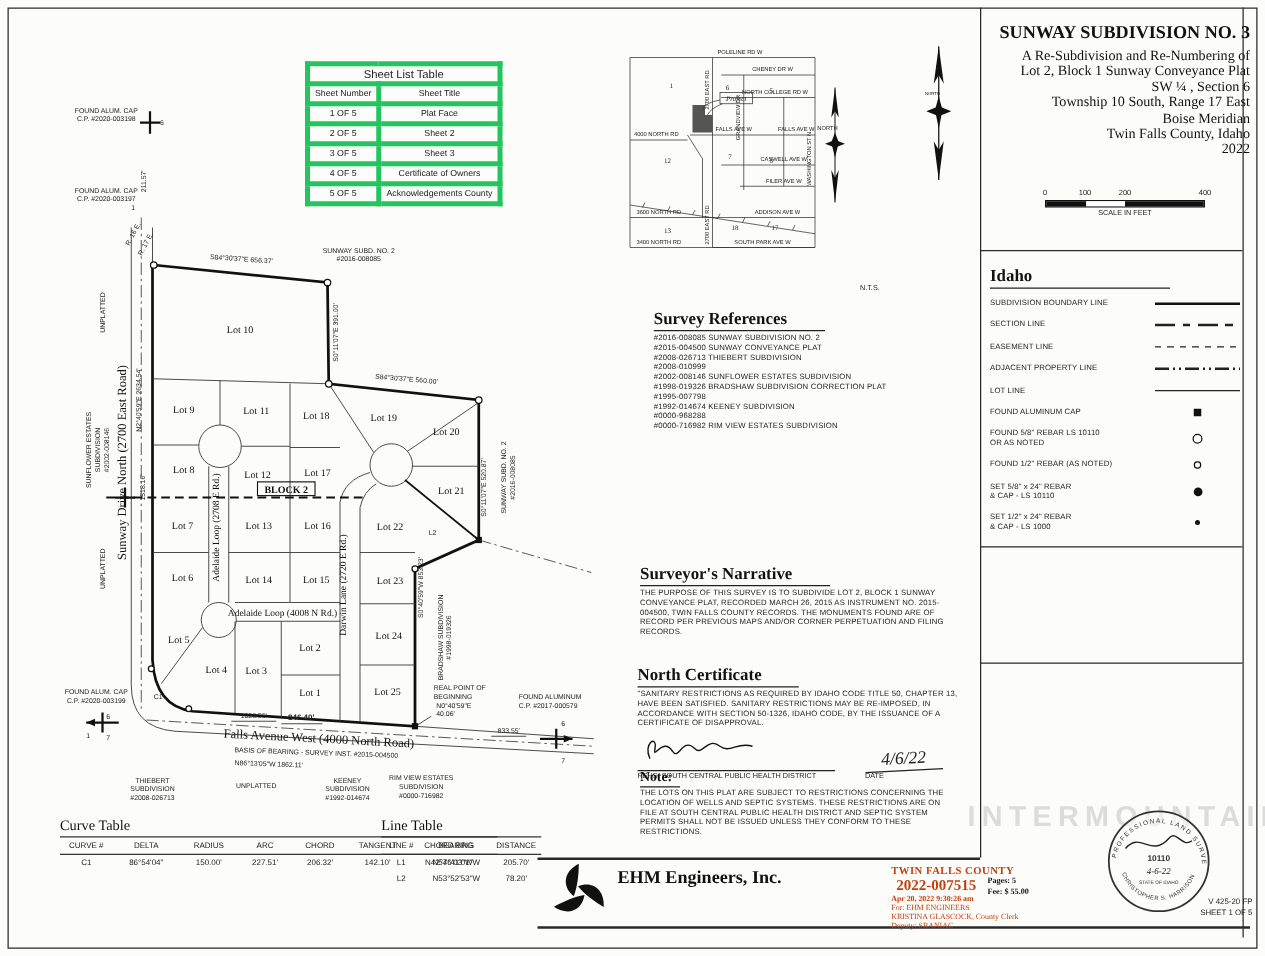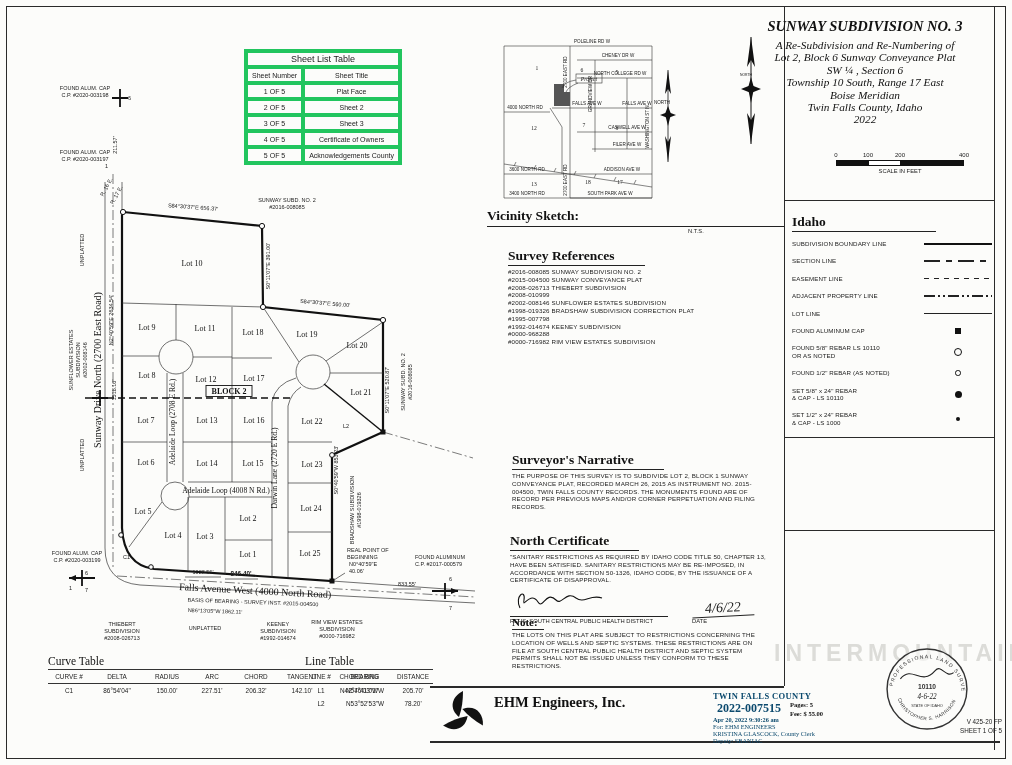--- a/index.html
+++ b/index.html
@@ -14,22 +14,22 @@
   
   .shead{font-family:"Liberation Serif",serif;font-weight:bold;font-size:13.5px;color:#111;
          border-bottom:1.3px solid #222;display:inline-block;padding:0 30px 1px 0;}
   .tech{font-size:6.2px;line-height:7.8px;letter-spacing:.15px;color:#222;}
   .reflist div{white-space:nowrap;}
   .blk{position:absolute;}
   
   .vichead{position:absolute;left:487px;top:206px;width:297px;border-bottom:1.2px solid #222;padding-bottom:2px;}
   .nts{position:absolute;left:688px;top:228px;font-size:5.8px;}
   
-  .titleblock{position:absolute;left:758px;top:18px;width:214px;text-align:center;
-              font-family:"Liberation Serif",serif;color:#111;font-style:italic;}
+  .titleblock{position:absolute;left:786px;top:18px;width:214px;text-align:right;
+              font-family:"Liberation Serif",serif;color:#111;}
   .titleblock .l1{font-size:14.5px;font-weight:bold;margin-bottom:4px;}
   .titleblock .ln{font-size:11.3px;line-height:12.4px;}
   .scalebar{position:absolute;left:836px;top:152px;width:128px;font-size:6px;text-align:center;}
   .sb-ticks{position:relative;height:8px;}
   .sb-ticks span{position:absolute;transform:translateX(-50%);}
   .sb-bar{height:4px;border:1px solid #111;display:flex;}
   .sb-bar i{display:block;height:100%;}
   .sb-cap{margin-top:2px;font-size:5.8px;}
   
   .legend{position:absolute;left:792px;top:212px;width:200px;}
@@ -60,21 +60,21 @@
   .crow span{display:block;}
   
   .sigrow{display:flex;align-items:flex-end;margin-top:2px;}
   .sigbox{width:158px;border-bottom:1px solid #222;}
   .datebox{width:62px;margin-left:24px;border-bottom:1px solid #222;text-align:center;
            font-family:"Liberation Serif",serif;font-style:italic;font-size:14px;transform:rotate(-3deg);}
   .sigcap{display:flex;font-size:5.8px;margin-top:1px;}
   
   .firmname{position:absolute;left:494px;top:694px;font-family:"Liberation Serif",serif;
             font-size:14.5px;font-weight:600;color:#111;}
-  .recblock{position:absolute;left:713px;top:691px;width:150px;font-family:"Liberation Serif",serif;color:#0c4a6e;}
+  .recblock{position:absolute;left:713px;top:691px;width:150px;font-family:"Liberation Serif",serif;color:#c2410c;}
   .recblock .c{font-weight:bold;font-size:8.5px;letter-spacing:.4px;}
   .recblock .i{font-weight:bold;font-size:12px;margin-left:4px;}
   .recblock .s{font-size:6.3px;font-weight:bold;}
   .recblock .p{font-size:6.3px;}
   .recright{position:absolute;left:790px;top:700px;width:60px;font-family:"Liberation Serif",serif;
             font-size:6.5px;font-weight:bold;color:#111;line-height:9px;}
   .vcode{position:absolute;left:930px;top:718px;width:72px;text-align:right;font-size:6.3px;line-height:8.5px;}
   .watermark{position:absolute;left:774px;top:640px;font-size:23px;font-weight:bold;letter-spacing:5px;
              color:#dcdcd8;z-index:0;}
   
@@ -332,26 +332,23 @@
 
     <g>
       <path d="M176 38 V130" stroke="#111" stroke-width=".8"></path>
       <polygon points="176,38 179,62 176,57 173,62" fill="#111"></polygon>
       <polygon points="176,130 179,104 176,110 173,104" fill="#111"></polygon>
       <polygon points="176,74 179,82 176,94 173,82" fill="#111"></polygon>
       <polygon points="168,83 176,80 184,83 176,86" fill="#111"></polygon>
       <text class="vt" x="170" y="72" font-size="3.2">NORTH</text>
     </g>
   </svg>
-  <div class="vichead">
-    <span style="font-family:'Liberation Serif',serif;font-weight:bold;font-size:13.5px;color:#111;">Vicinity Sketch:</span>
-  </div>
   <div class="nts">N.T.S.</div>
 
-  <div class="blk" style="left:508px;top:246px;width:255px;">
+  <div class="blk" style="left:523px;top:246px;width:255px;">
     <span class="shead">Survey References</span>
     <div class="tech reflist" style="margin-top:2px;">
       <div>#2016-008085  SUNWAY SUBDIVISION NO. 2</div>
       <div>#2015-004500  SUNWAY CONVEYANCE PLAT</div>
       <div>#2008-026713  THIEBERT SUBDIVISION</div>
       <div>#2008-010999</div>
       <div>#2002-008146  SUNFLOWER ESTATES SUBDIVISION</div>
       <div>#1998-019326  BRADSHAW SUBDIVISION CORRECTION PLAT</div>
       <div>#1995-007798</div>
       <div>#1992-014674  KEENEY SUBDIVISION</div>
@@ -393,21 +390,21 @@
     <polygon points="13,4 17,34 13,27 9,34" fill="#111"></polygon>
     <polygon points="13,111 17,80 13,87 9,80" fill="#111"></polygon>
     <polygon points="13,44 16,55 13,70 10,55" fill="#111"></polygon>
     <polygon points="3,56 13,52 23,56 13,60" fill="#111"></polygon>
     <text x="2" y="43" font-size="3.4" fill="#111">NORTH</text>
   </svg>
 
   <div class="titleblock">
     <div class="l1">SUNWAY SUBDIVISION NO. 3</div>
     <div class="ln">A Re-Subdivision and Re-Numbering of</div>
-    <div class="ln">Lot 2, Block 6 Sunway Conveyance Plat</div>
+    <div class="ln">Lot 2, Block 1 Sunway Conveyance Plat</div>
     <div class="ln">SW ¼ , Section 6</div>
     <div class="ln">Township 10 South, Range 17 East</div>
     <div class="ln">Boise Meridian</div>
     <div class="ln">Twin Falls County, Idaho</div>
     <div class="ln">2022</div>
   </div>
   <div class="scalebar">
     <div class="sb-ticks">
       <span style="left:0;">0</span>
       <span style="left:32px;">100</span>

